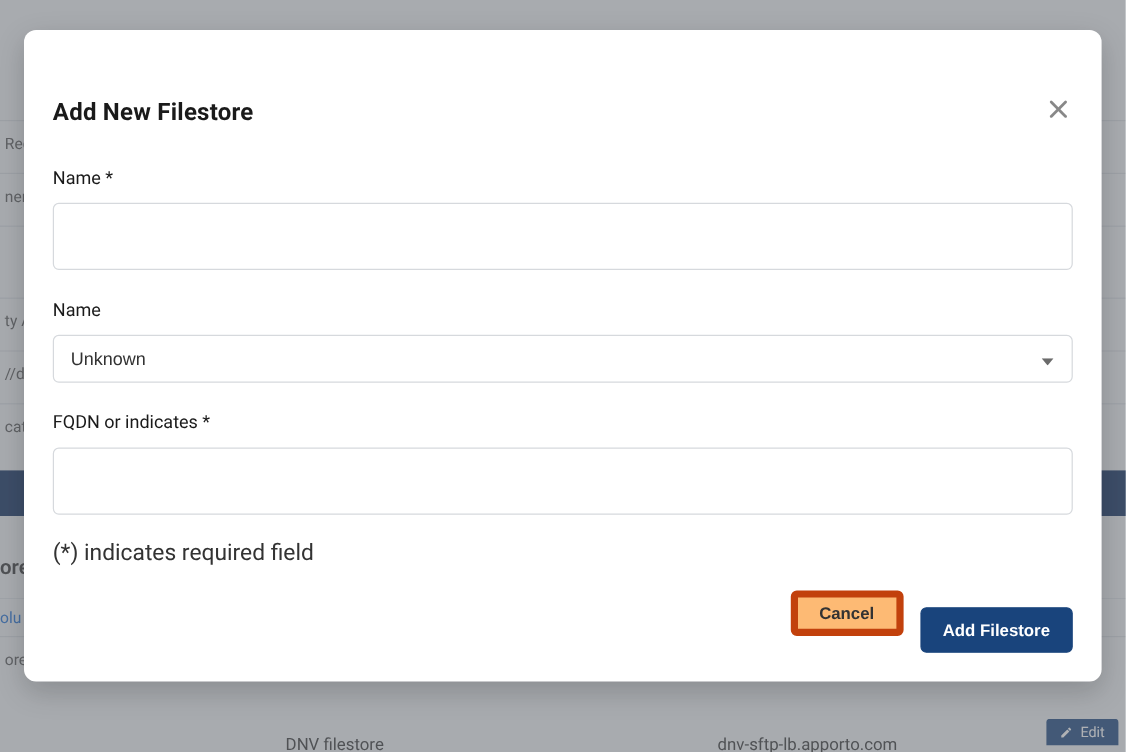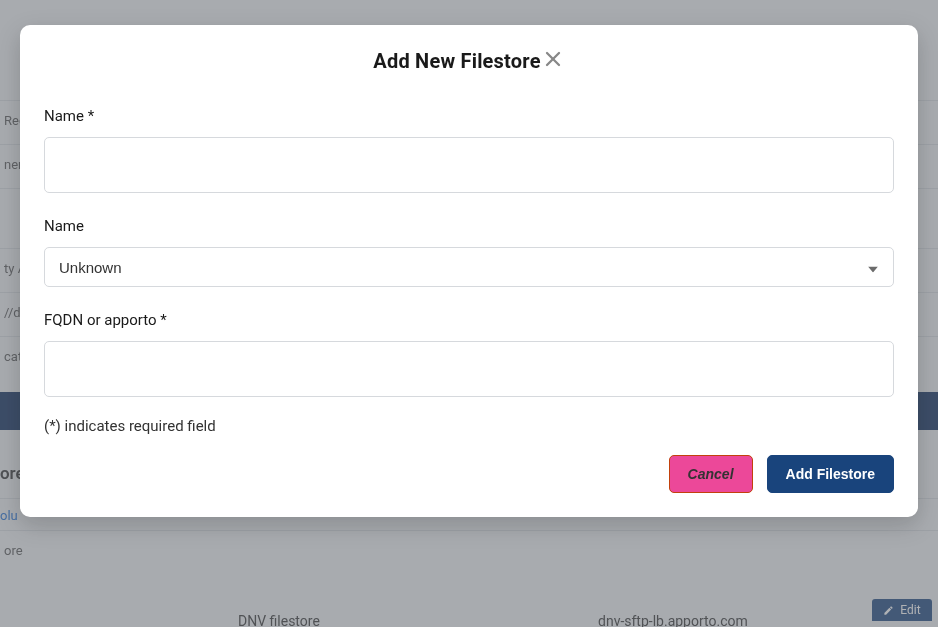--- a/index.html
+++ b/index.html
@@ -11,42 +11,42 @@
     .bg-line { height: 44px; border-top: 1px solid #d9dde1; color: #555; font-size: 13px; padding: 12px 4px; }
     .bg-blue-bar { position: absolute; left: 0; top: 392px; width: 938px; height: 38px; background: #0a2a5c; }
     .bg-text { position: absolute; color: #333; font-size: 14px; }
     .bg-edit { position: absolute; right: 6px; bottom: 6px; width: 60px; height: 22px; background: #19447c; color: #fff; font-size: 12px; border-radius: 3px 3px 0 0; display: flex; align-items: center; justify-content: center; gap: 6px; }
     .bg-edit svg { width: 11px; height: 11px; fill: #fff; }
 
     .overlay { position: absolute; inset: 0; background: rgba(80,85,90,0.45); }
 
     .modal { position: absolute; left: 20px; top: 25px; width: 898px; background: #fff; border-radius: 10px; box-shadow: 0 8px 24px rgba(0,0,0,0.18); padding: 24px; }
 
-    .modal-header { display: flex; justify-content: center; align-items: flex-start; }
+    .modal-header { display: flex; justify-content: space-between; align-items: flex-start; margin-top: 32px; }
     .modal-title { font-size: 20px; font-weight: 700; color: #1a1a1a; letter-spacing: 0.2px; }
     .close-btn { cursor: pointer; color: #888; width: 24px; height: 24px; display: flex; align-items: center; justify-content: center; }
     .close-btn svg { width: 16px; height: 16px; stroke: #888; stroke-width: 2.3; stroke-linecap: round; }
 
     .form { margin-top: 34px; }
     .field { margin-bottom: 24px; }
     .field-label { font-size: 15px; color: #1a1a1a; margin-bottom: 12px; font-weight: 400; }
 
     .input { width: 100%; height: 56px; border: 1px solid #d6d9dd; border-radius: 5px; font-size: 15px; padding: 0 14px; color: #333; background: #fff; }
 
     .select-wrap { position: relative; width: 100%; }
     .select { width: 100%; height: 40px; border: 1px solid #d6d9dd; border-radius: 5px; font-size: 15px; padding: 0 14px; color: #333; background: #fff; appearance: none; -webkit-appearance: none; cursor: pointer; }
     .select-caret { position: absolute; right: 16px; top: 50%; transform: translateY(-50%); pointer-events: none; }
     .select-caret svg { width: 10px; height: 6px; fill: #6b6b6b; }
 
-    .req-note { font-size: 15px; color: #333; margin-top: -4px; }
+    .req-note { font-size: 19px; color: #333; margin-top: -4px; }
 
     .footer { display: flex; justify-content: flex-end; gap: 14px; margin-top: 20px; }
     .btn { height: 38px; padding: 0 18px; border-radius: 5px; font-size: 14px; font-weight: 600; cursor: pointer; display: inline-flex; align-items: center; justify-content: center; }
-    .btn-secondary { background: #ec4899; color: #333; border: 1px solid #c2410c; font-style: italic; }
-    .btn-primary { background: #19447c; color: #fff; border: 1px solid #19447c; }
+    .btn-secondary { background: #fdba74; color: #333; border: 6px solid #c2410c; }
+    .btn-primary { background: #19447c; color: #fff; border: 1px solid #19447c; margin-top: 14px; }
   </style>
 </head>
 <body>
 <div class="viewport">
 
   <div class="bg">
     <div class="bg-lines" style="top:100px;">
       <div class="bg-line">Reg</div>
       <div class="bg-line">ner</div>
       <div class="bg-line" style="height:60px;"></div>
@@ -101,21 +101,21 @@
           </select>
           <span class="select-caret">
             <svg viewBox="0 0 10 6">
                 <path d="M0 0l5 6 5-6z"></path>
               </svg>
           </span>
         </div>
       </div>
 
       <div class="field">
-        <div class="field-label">FQDN or apporto *</div>
+        <div class="field-label">FQDN or indicates *</div>
         <input class="input" type="text" value="" style="">
       </div>
 
       <div class="req-note">(*) indicates required field</div>
 
       <div class="footer">
         <button class="btn btn-secondary">Cancel</button>
         <button class="btn btn-primary">Add Filestore</button>
       </div>
     </div>

